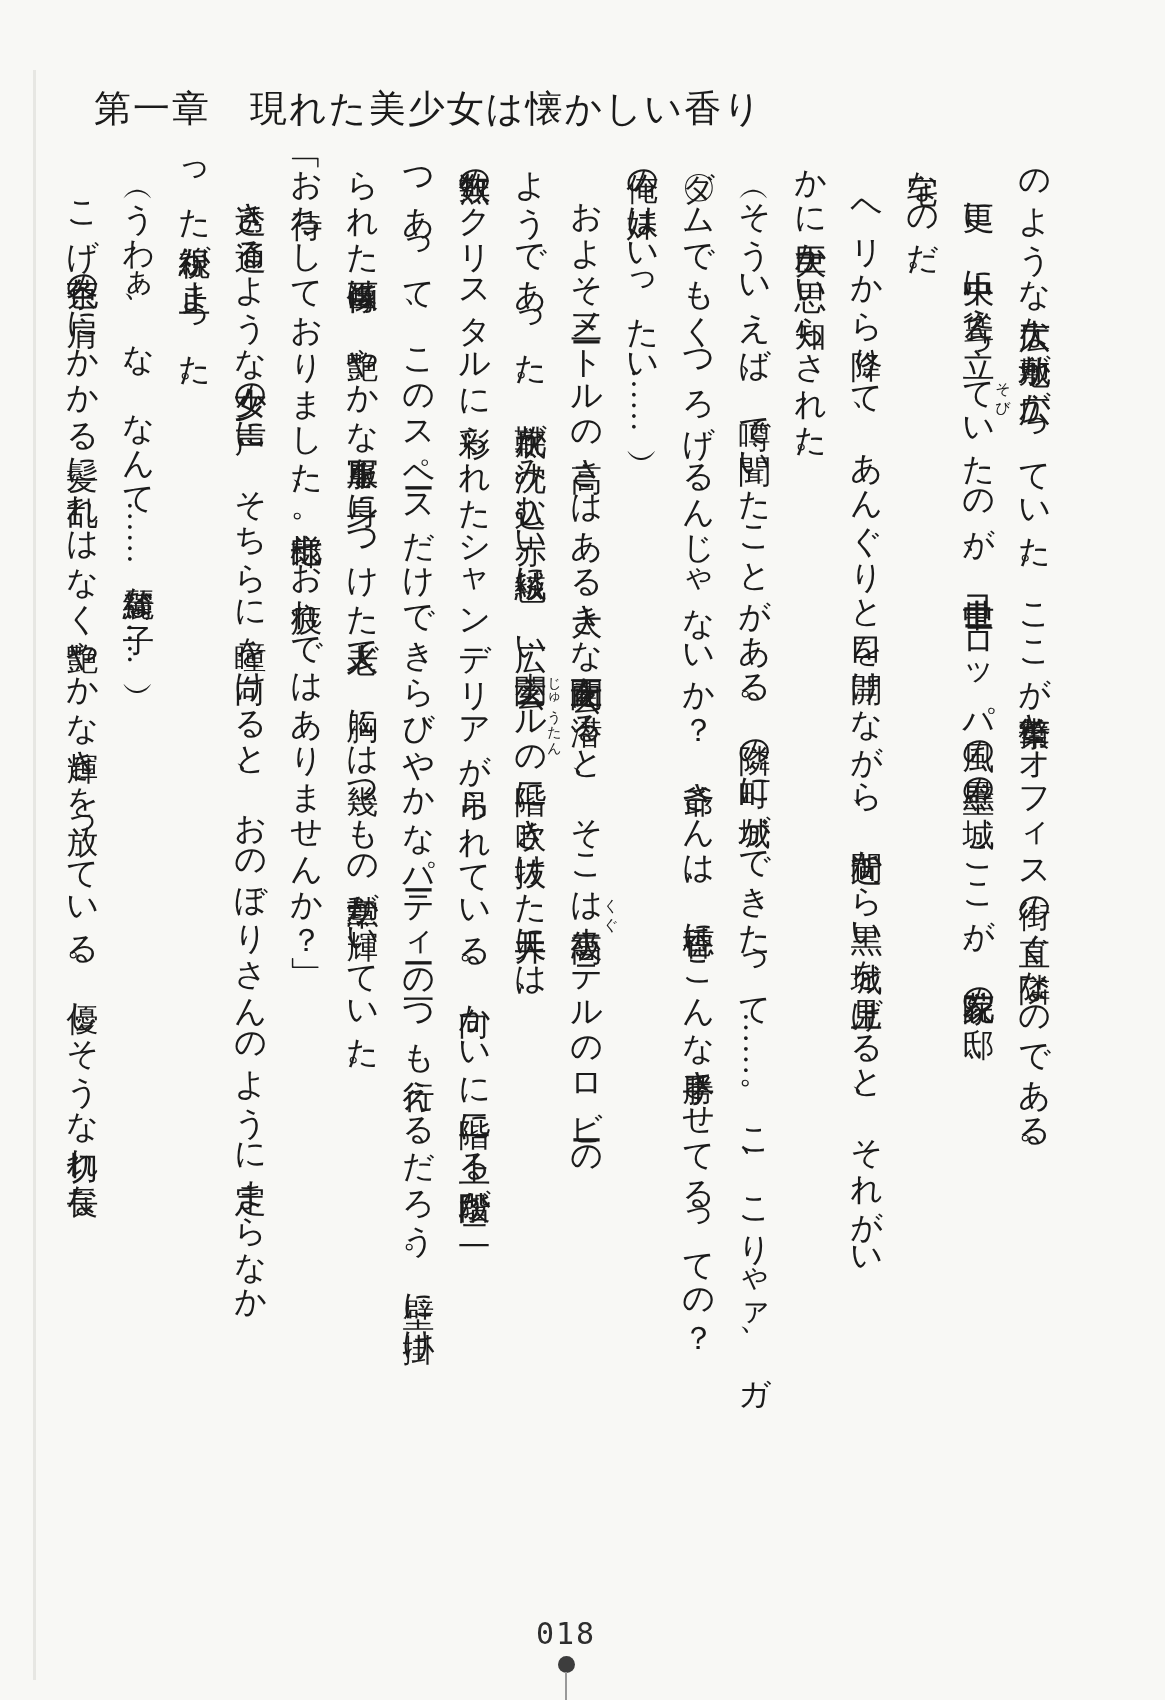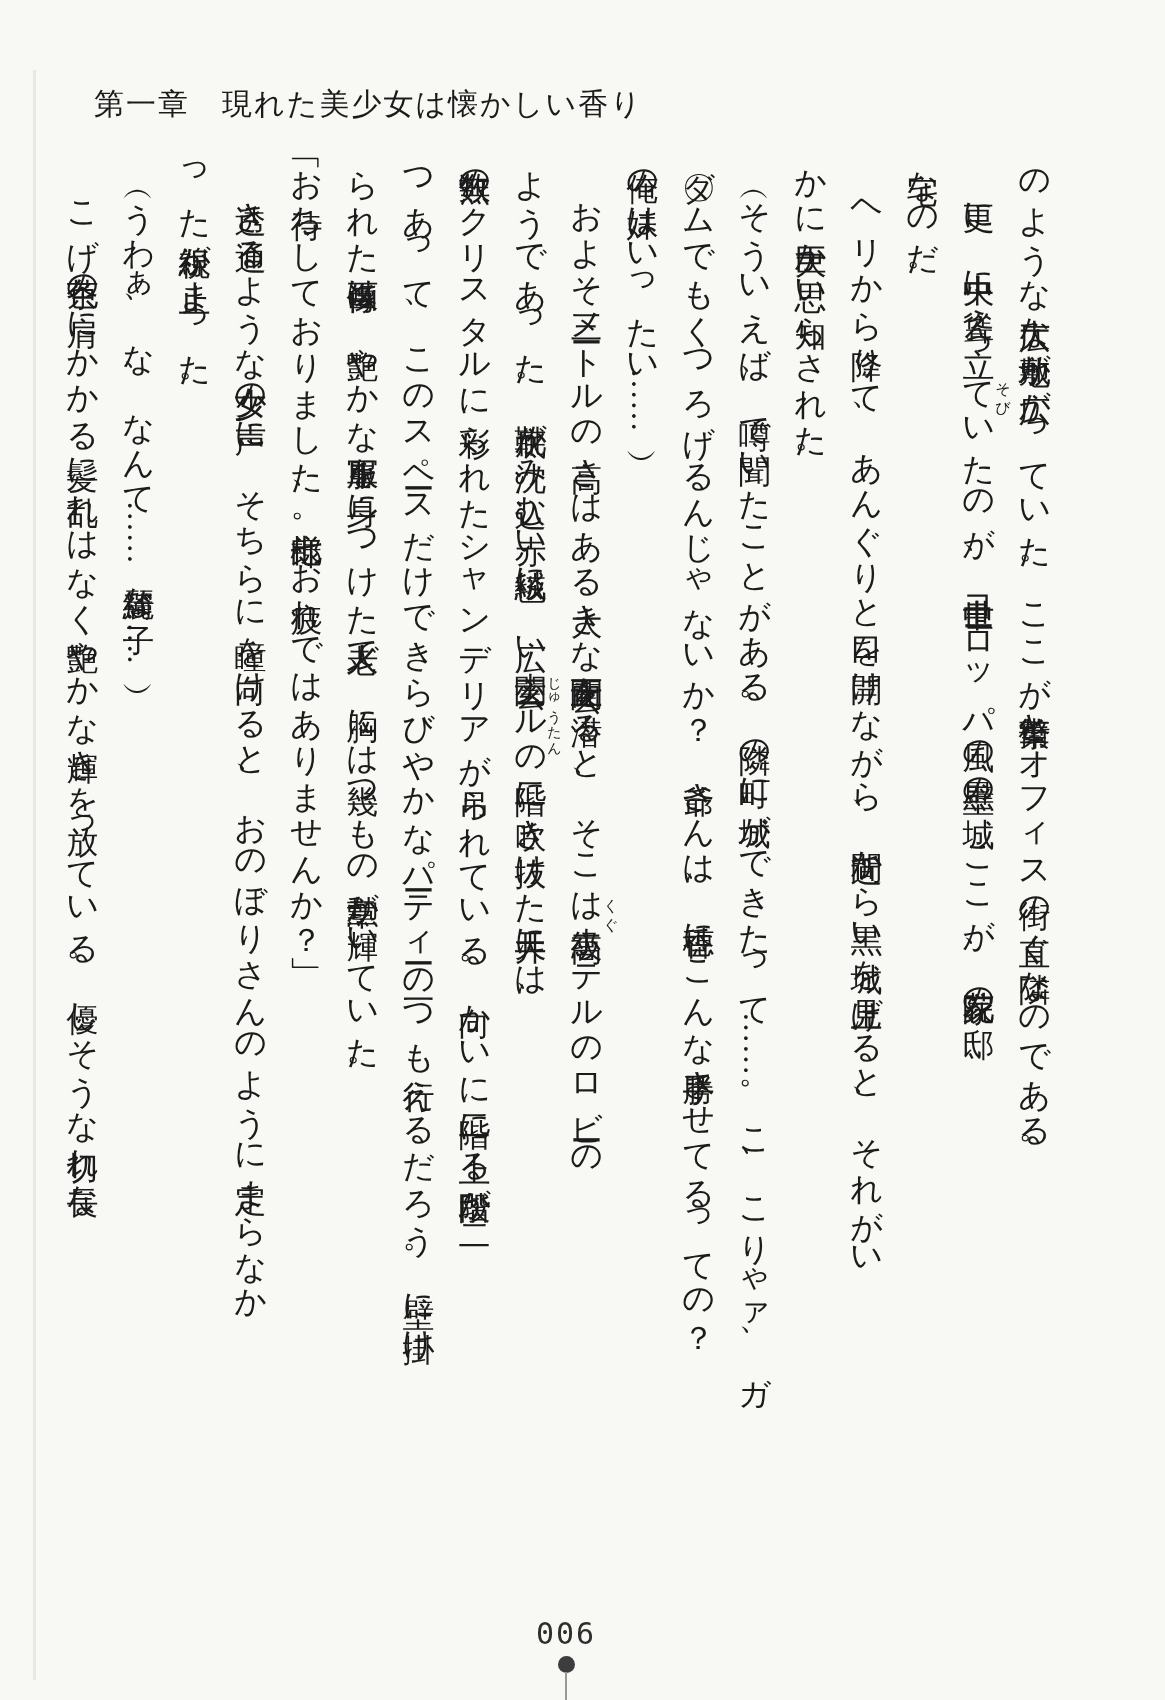--- a/index.html
+++ b/index.html
@@ -20,21 +20,21 @@
     font-family:"Liberation Serif","DejaVu Serif",serif;
     color:var(--ink);
   }
   
   .scan-edge {
     position:absolute; left:33px; top:70px; width:3px; height:1610px;
     background:var(--edge); opacity:.55;
   }
   .chapter-heading {
     position:absolute; left:94px; top:84px;
-    font-size:30px; font-weight:400; letter-spacing:2px;
+    font-size:37px; font-weight:400; letter-spacing:2px;
     white-space:pre; color:var(--ink);
   }
   .vertical-body {
     position:absolute; top:148px; left:55px;
     width:1008px; height:1330px;
     writing-mode:vertical-rl; -webkit-writing-mode:vertical-rl;
     text-orientation:mixed;
     font-size:32px; letter-spacing:0;
     color:var(--ink);
   }
@@ -96,18 +96,18 @@
     <p class="line">　透き通るような少女の声に、そちらに瞳を向けると、おのぼりさんのように定まらなか</p>
     <p class="line">った視線が止まった。</p>
     <p class="line">　（うわぁ、な、なんて……綺麗な子……）</p>
     <p class="line">　こげ茶色の肩にかかる髪に乱れはなく艶やかな輝きを放っている。優しそうな切れ長な</p>
   </div>
 
   <span class="furi furi-sobi">そび</span>
   <span class="furi furi-juutan">じゅうたん</span>
   <span class="furi furi-kugu">くぐ</span>
 
-  <div class="page-number">006</div>
+  <div class="page-number">018</div>
 
   <div class="page-pin-dot"></div>
   <div class="page-pin-line"></div>
 
 </div>
 
 </body></html>

